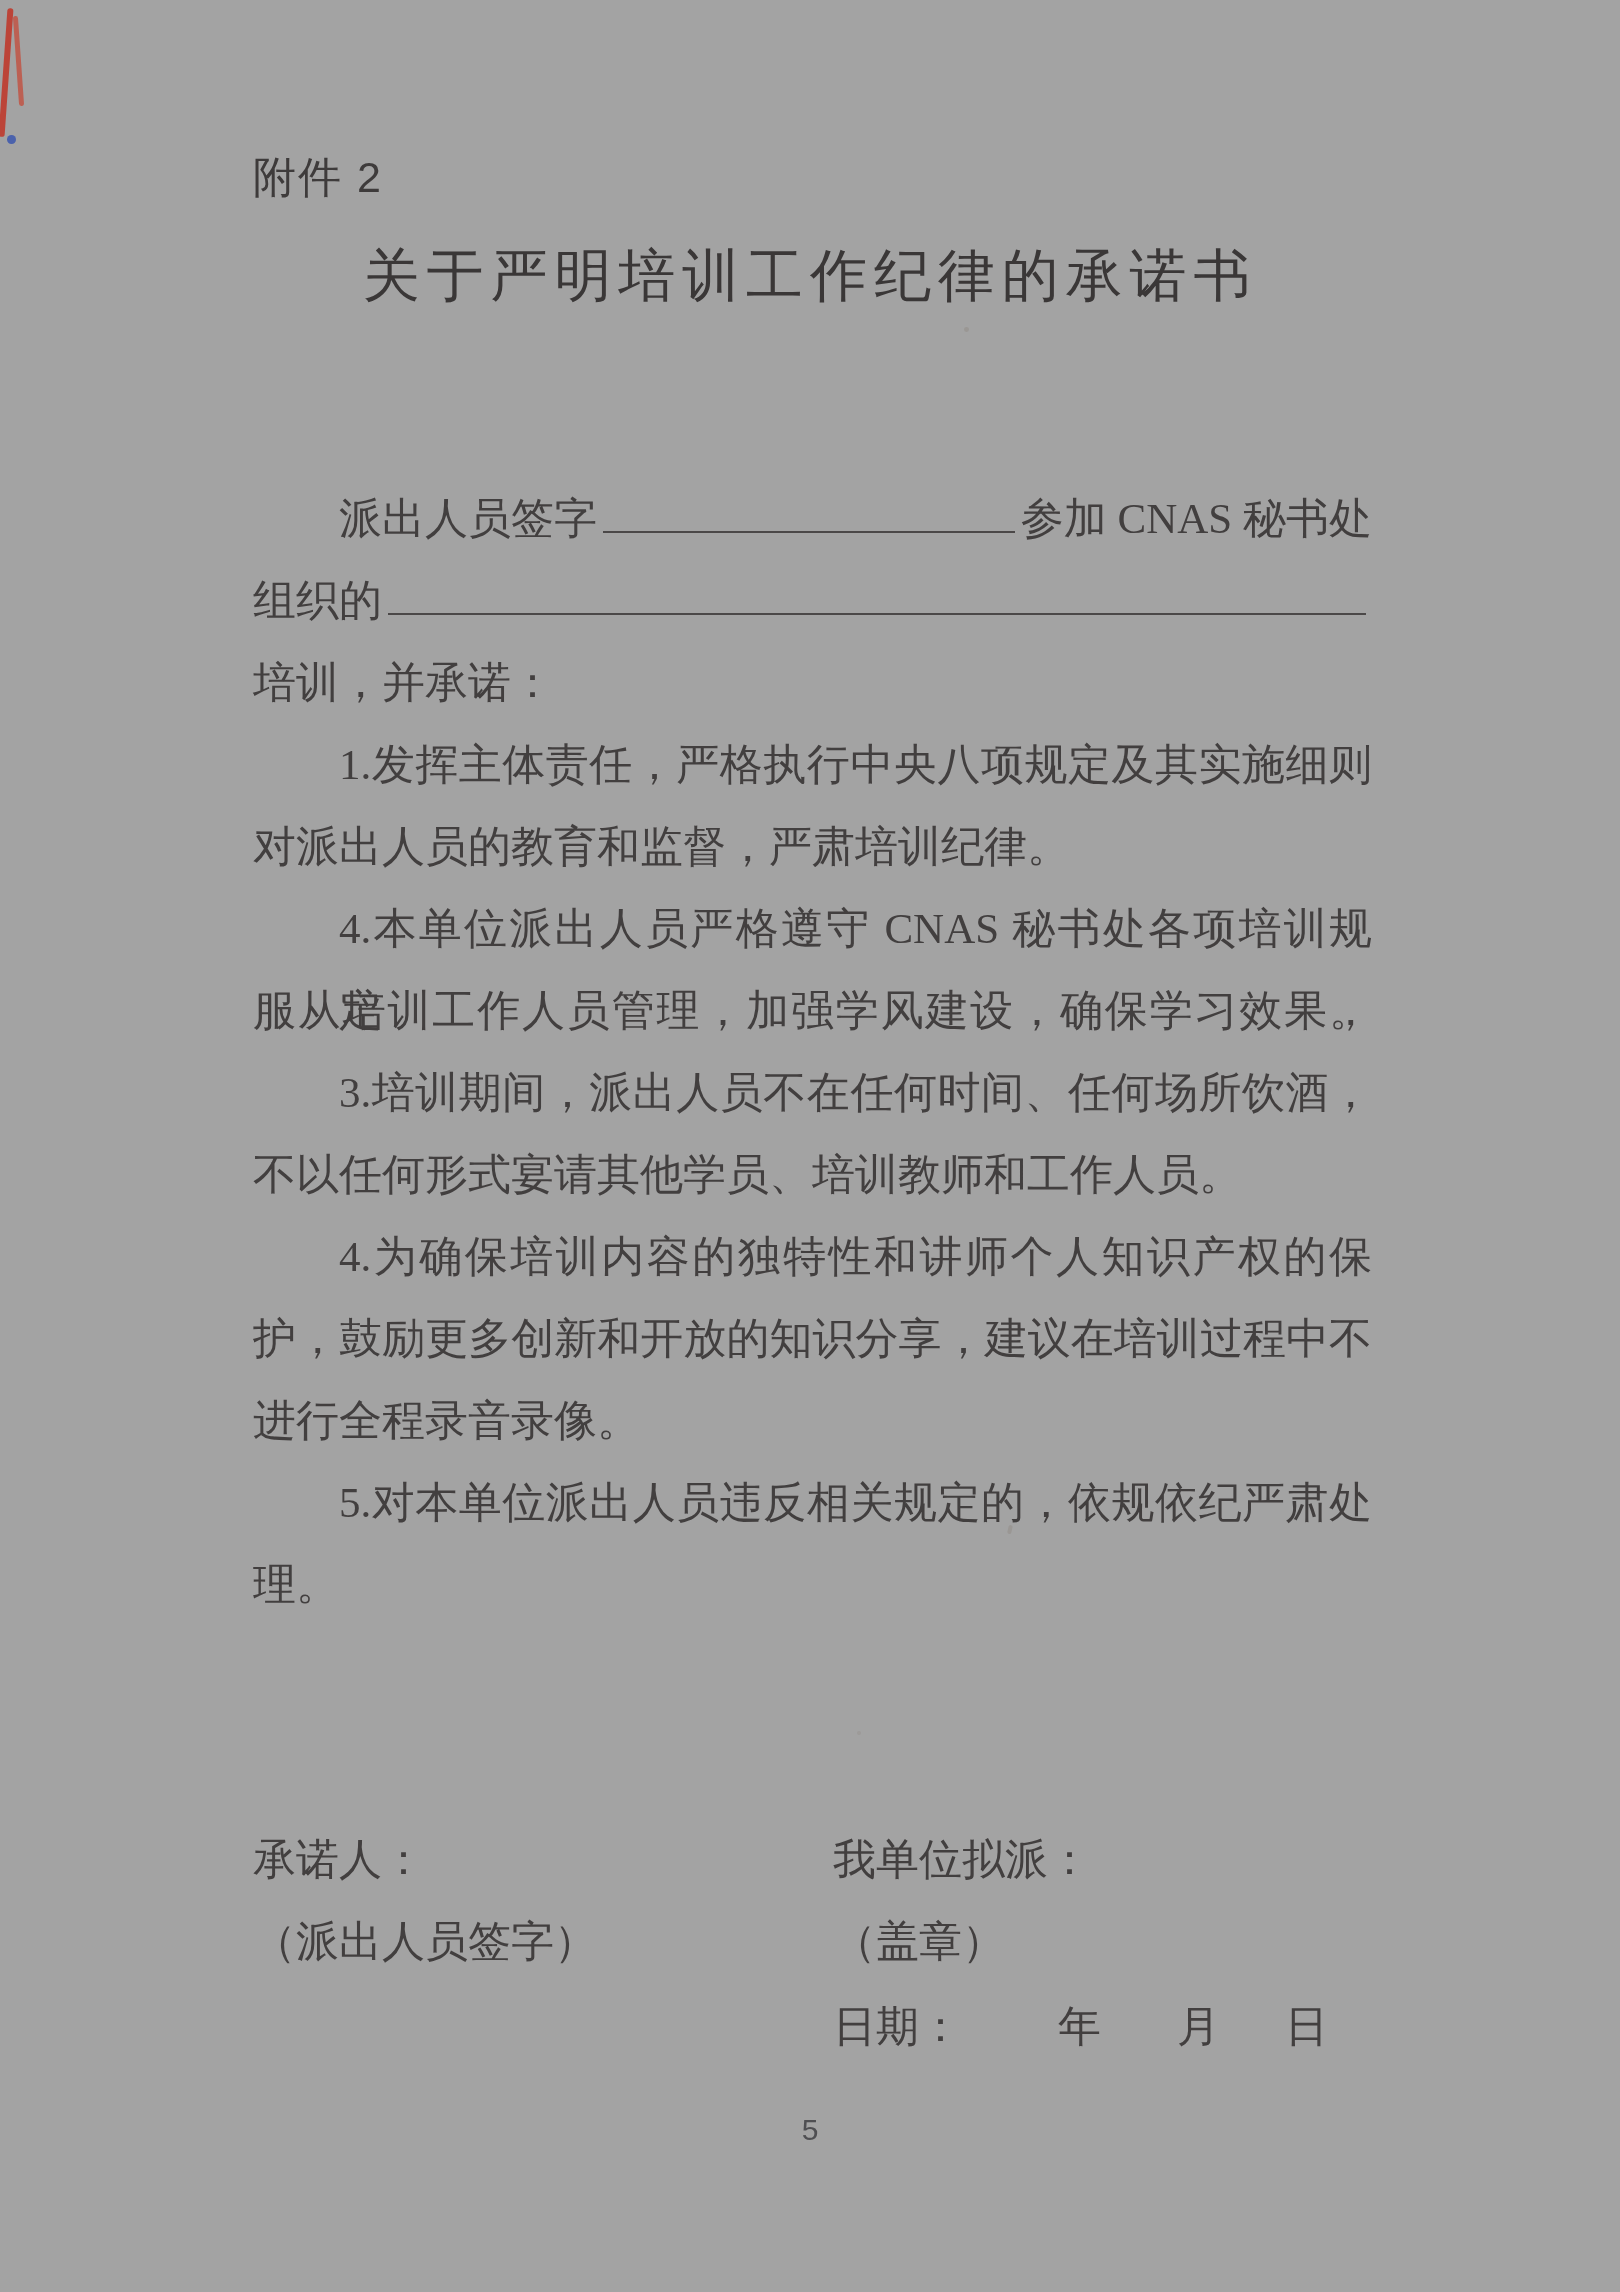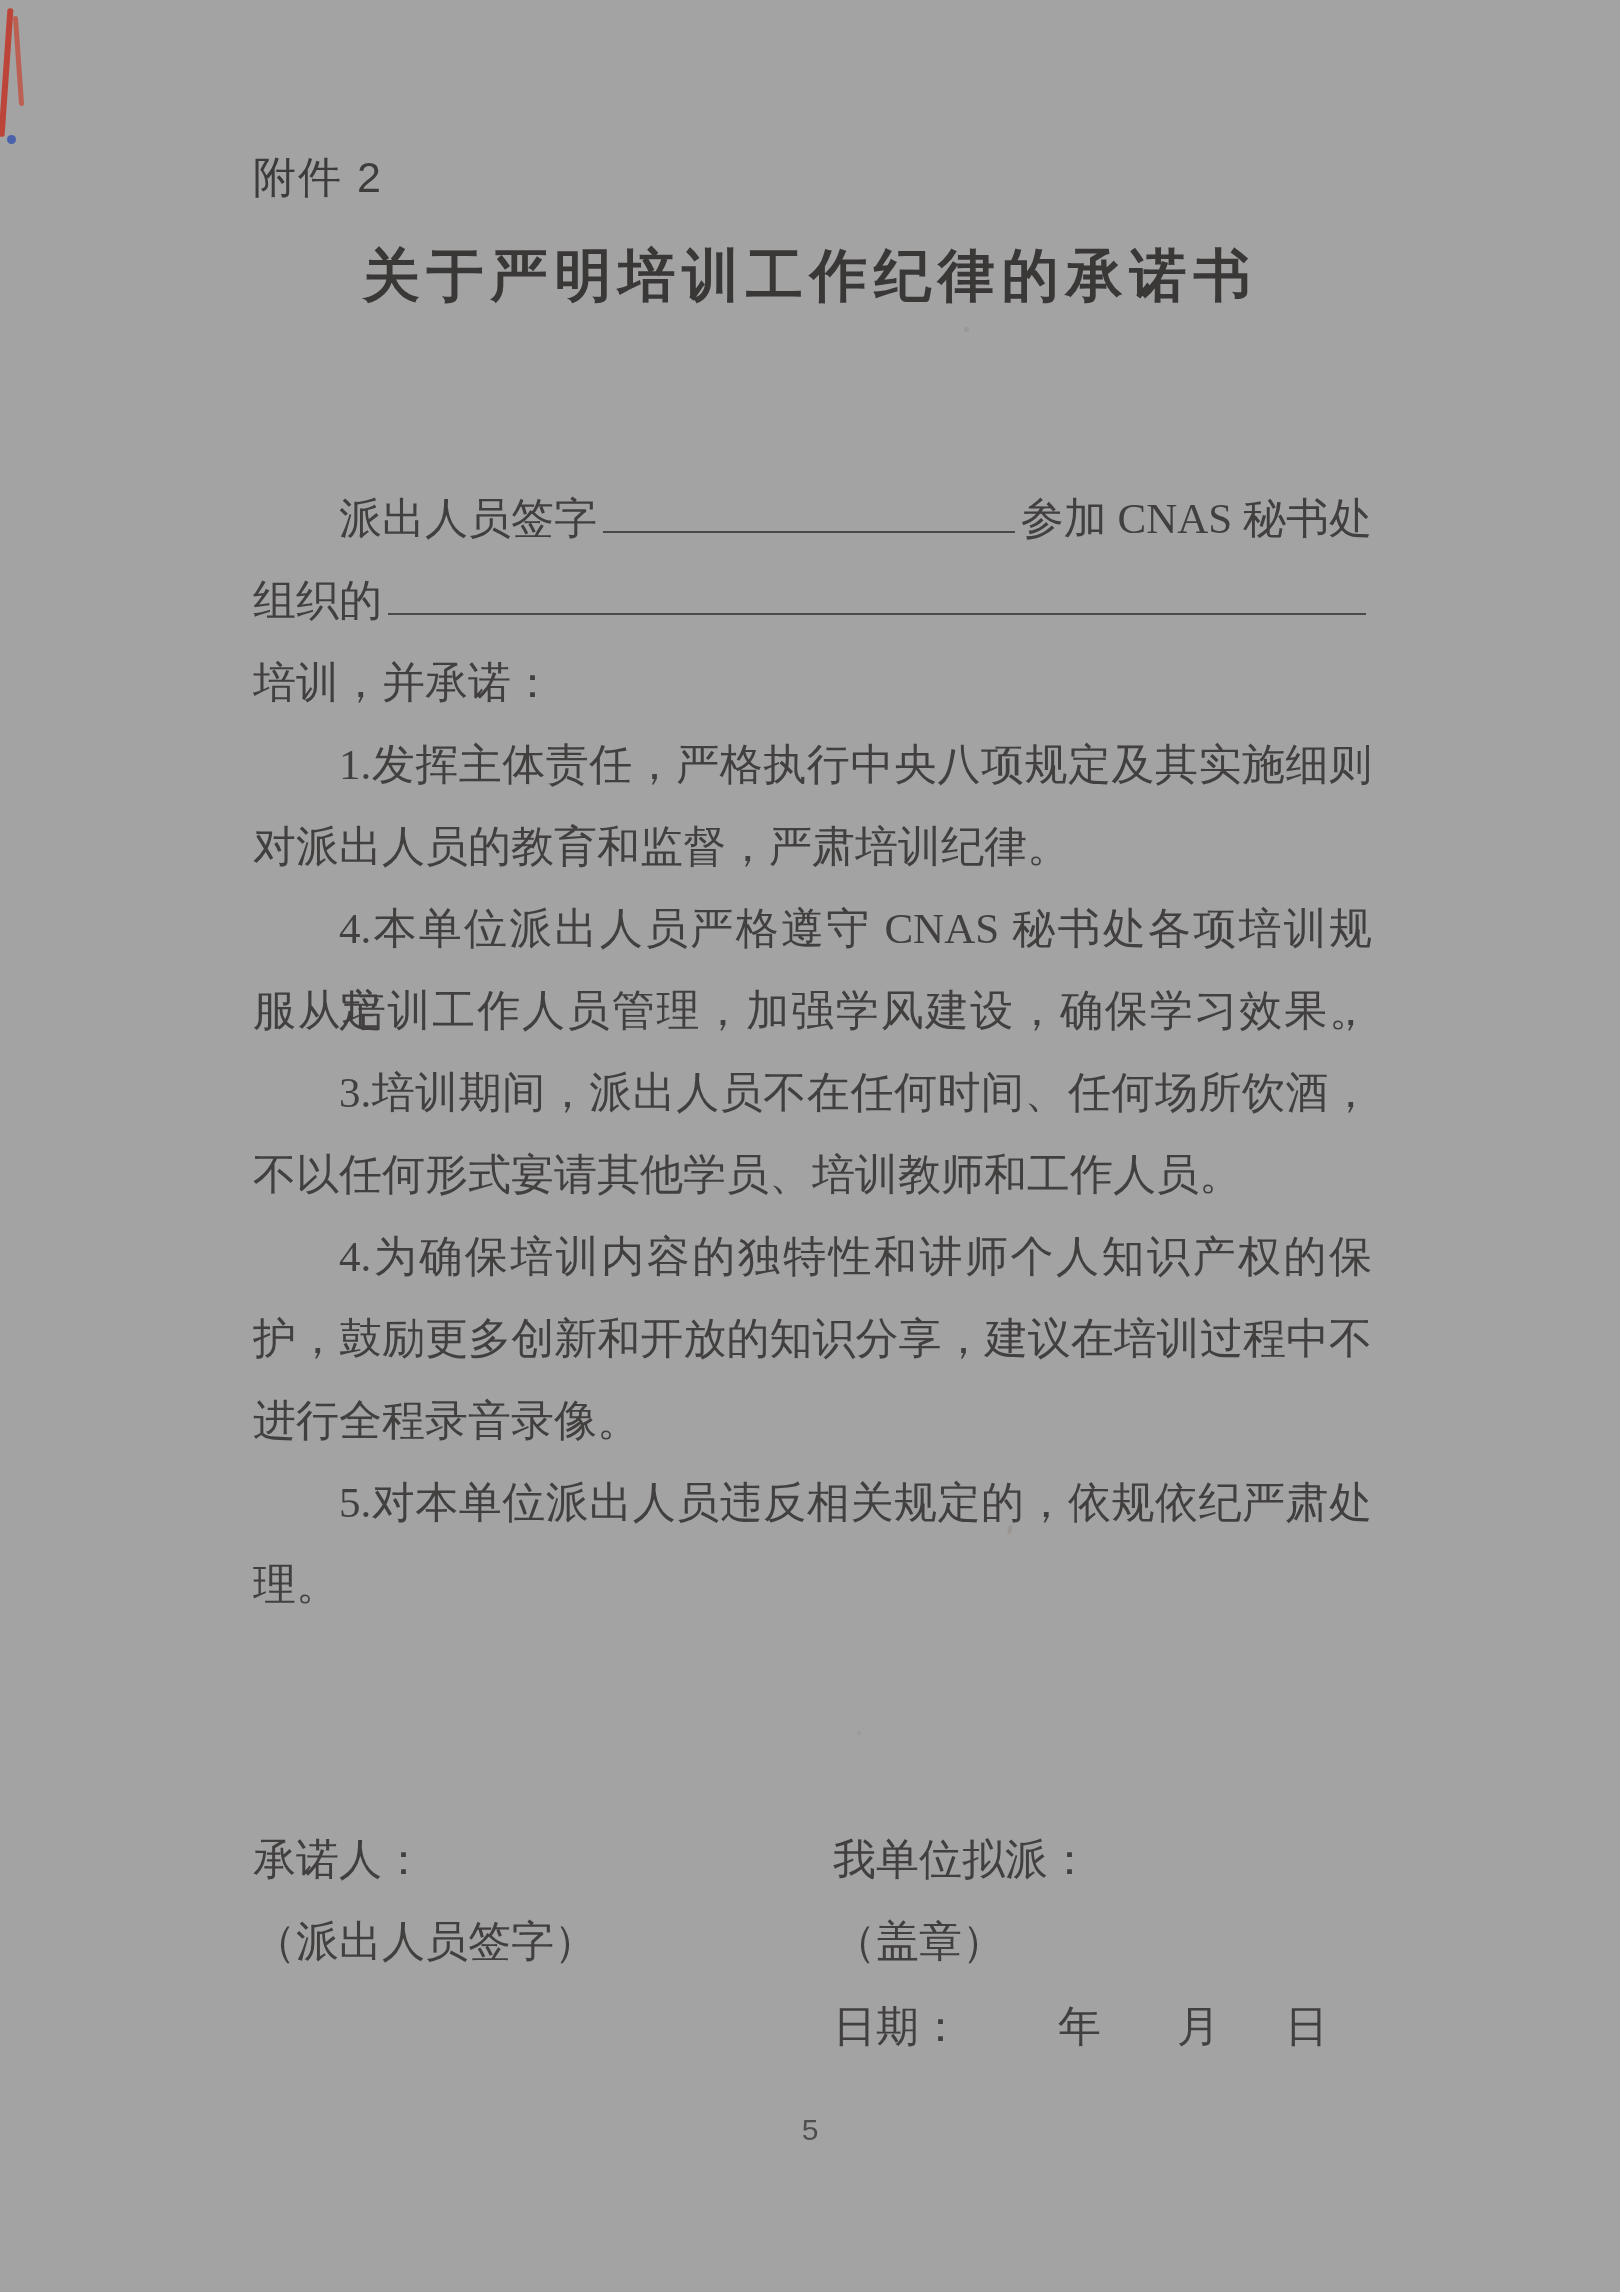--- a/index.html
+++ b/index.html
@@ -16,21 +16,21 @@
   .attachment{
     position:absolute;left:253px;top:149px;
     font-family:"Liberation Sans","DejaVu Sans",sans-serif;
     font-size:43px;color:#3e3b3b;letter-spacing:2px;
   }
   
   .doc-title{
     position:absolute;left:0;top:238px;width:100%;
     text-align:center;
     font-family:"Liberation Sans","DejaVu Sans",sans-serif;
-    font-weight:700;font-size:57px;letter-spacing:6.9px;color:#3a3737;
+    font-weight:400;font-size:57px;letter-spacing:6.9px;color:#3a3737;
   }
   
   .body-lines{
     position:absolute;left:253px;top:478px;width:1119px;
     font-size:43px;color:#423f3f;
   }
   .line{
     height:82px;line-height:82px;
     white-space:nowrap;
   }

